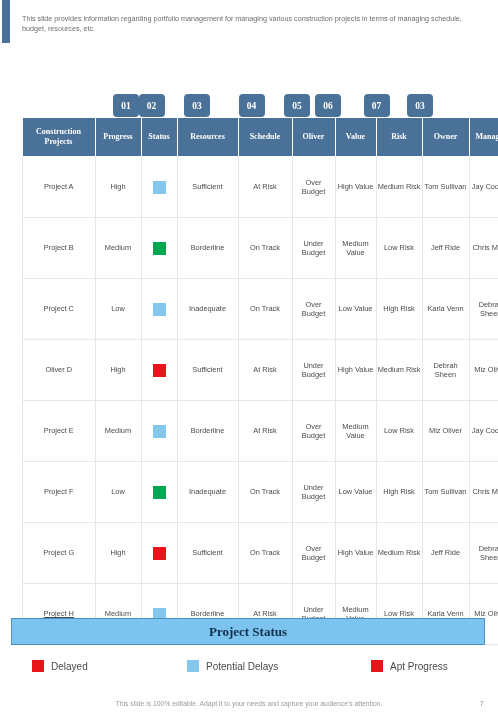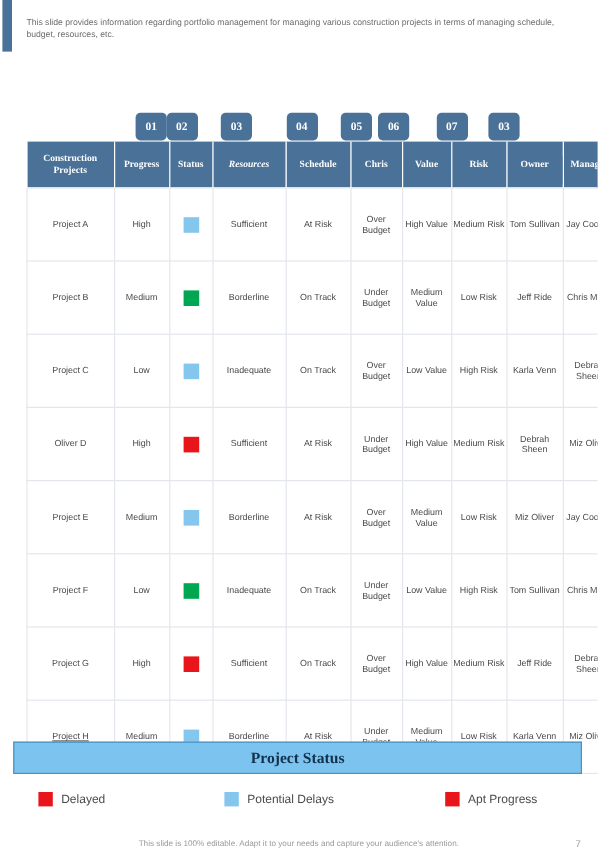--- a/index.html
+++ b/index.html
@@ -207,23 +207,23 @@
     <div class="badge" style="left: 427.5px; margin-top: 36px;">09</div>
   </div>
 
 <div class="table-wrap">
   <table class="grid">
     <thead>
       <tr>
           <th style="width: 70px;">Construction Projects</th>
           <th style="width: 43px;">Progress</th>
           <th style="width: 33px;">Status</th>
-          <th style="width: 58px; font-style: italic;">Resources</th>
+          <th style="width: 58px;">Resources</th>
           <th style="width: 51px;">Schedule</th>
-          <th style="width: 40px;">Chris</th>
+          <th style="width: 40px;">Oliver</th>
           <th style="width: 38px;">Value</th>
           <th style="width: 43px;">Risk</th>
           <th style="width: 44px;">Owner</th>
           <th style="width: 41px;">Manager</th>
         </tr>
     </thead>
     <tbody>
         <tr class="data-row">
           <td style="width: 70px;">Project A</td>
           <td style="width: 43px;">High</td>

